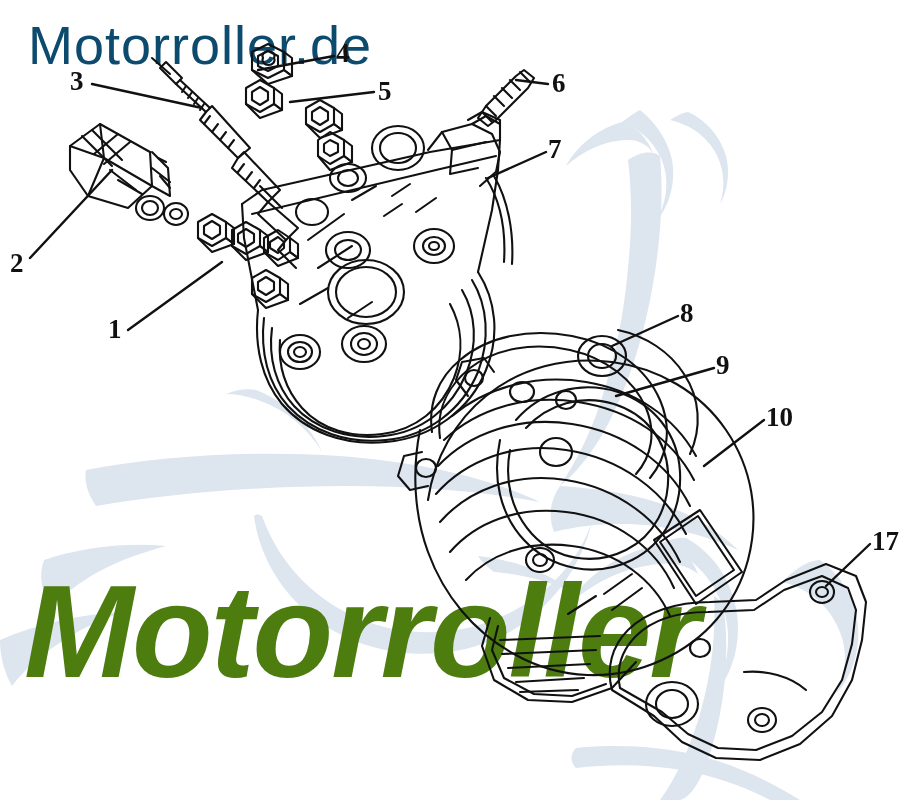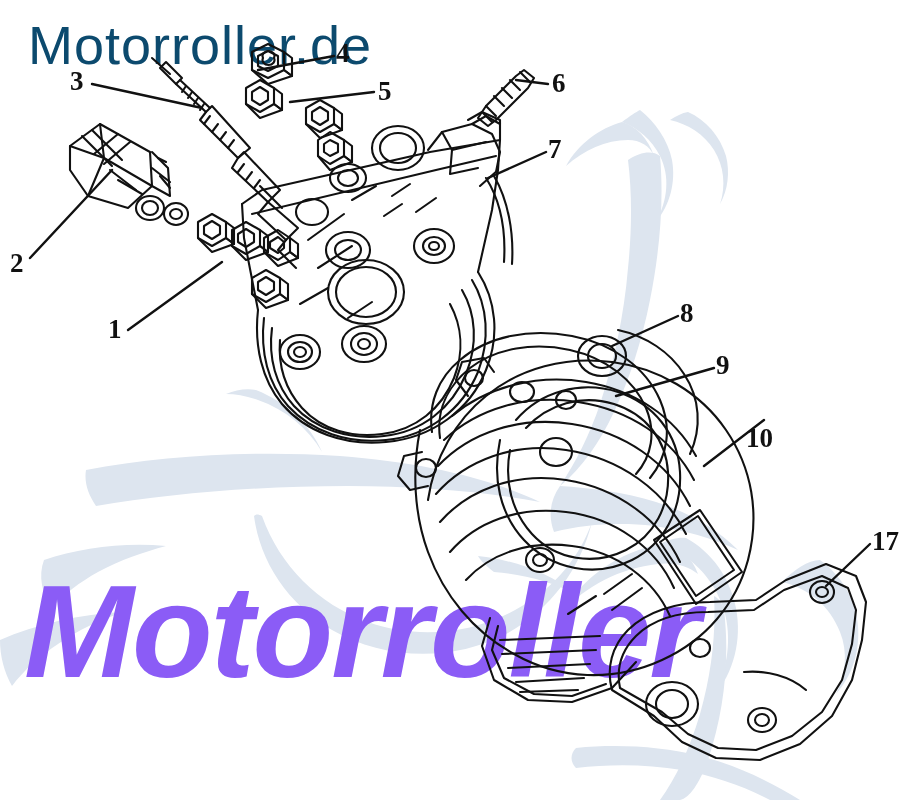--- a/index.html
+++ b/index.html
@@ -28,21 +28,21 @@
     white-space:nowrap;
     user-select:none;
   }
   .wm-bottom{
     position:absolute;
     left:24px; top:556px;
     font-family:"Liberation Sans",sans-serif;
     font-size:132px;
     font-weight:700;
     font-style:italic;
-    color:#8b5cf6;
+    color:#4d7c0f;
     letter-spacing:-2px;
     white-space:nowrap;
     user-select:none;
   }
 </style>
 </head>
 <body>
 
 <div id="stage">
 
@@ -346,17 +346,17 @@
   <div class="layer" id="callout-layer">
       <div class="callout" style="left: 108px; top: 316px;">1</div>
       <div class="callout" style="left: 10px; top: 250px;">2</div>
       <div class="callout" style="left: 70px; top: 68px;">3</div>
       <div class="callout" style="left: 336px; top: 40px;">4</div>
       <div class="callout" style="left: 378px; top: 78px;">5</div>
       <div class="callout" style="left: 552px; top: 70px;">6</div>
       <div class="callout" style="left: 548px; top: 136px;">7</div>
       <div class="callout" style="left: 680px; top: 300px;">8</div>
       <div class="callout" style="left: 716px; top: 352px;">9</div>
-      <div class="callout" style="left: 746px; top: 404px; margin-top: 21px;">10</div>
+      <div class="callout" style="left: 766px; top: 404px;">10</div>
       <div class="callout" style="left: 872px; top: 528px;">17</div>
     </div>
 
 </div>
 
 </body></html>

